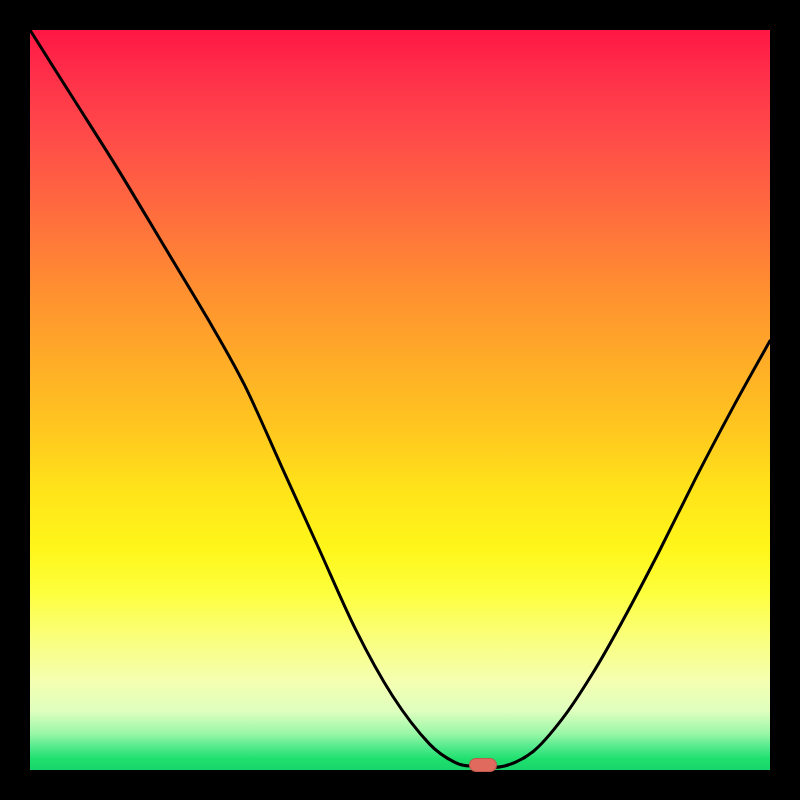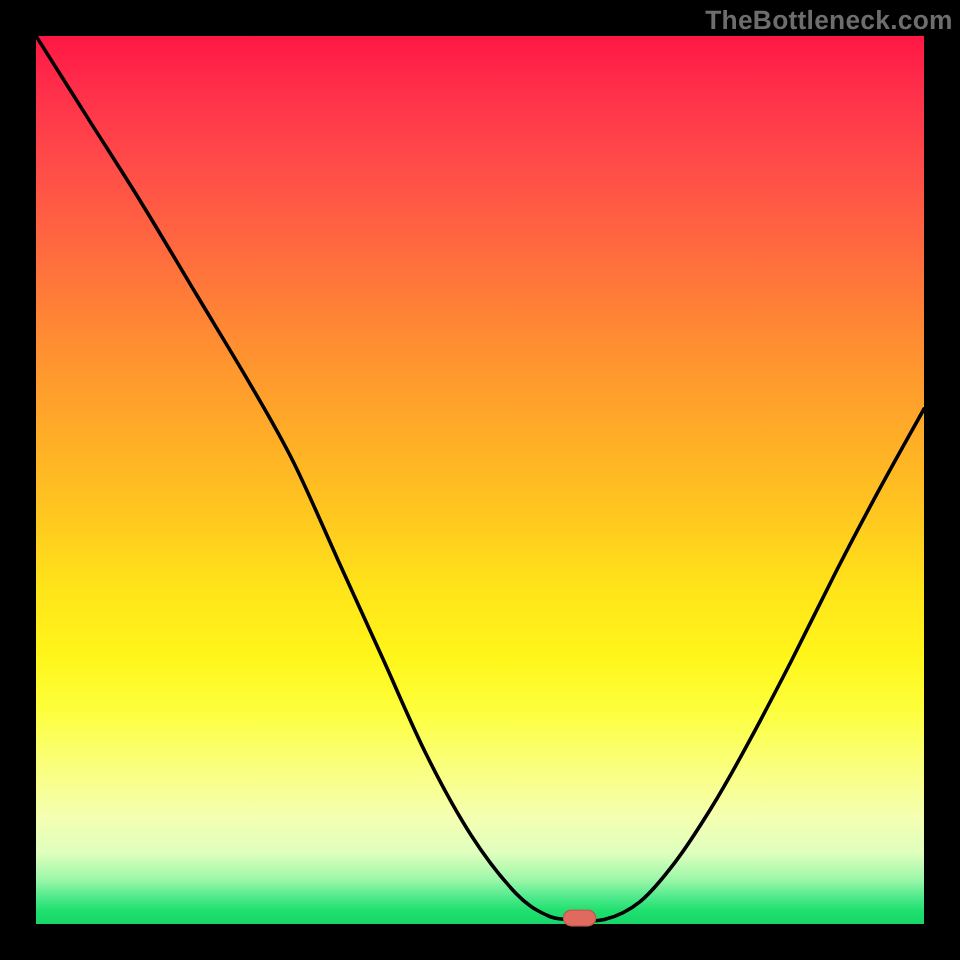--- a/index.html
+++ b/index.html
@@ -75,14 +75,13 @@
 <body>
 
 <div class="stage">
   <div class="plot">
     <div class="gradient"></div>
     <svg class="curve" viewBox="0 0 740 740" preserveAspectRatio="none">
       <path fill="none" stroke="#000000" stroke-width="3" stroke-linejoin="round" stroke-linecap="round" d="M 0.0 0.0 C 7.4 11.7, 29.6 46.9, 44.4 70.3 C 59.2 93.7, 74.0 116.5, 88.8 140.6 C 103.6 164.7, 118.4 189.9, 133.2 214.6 C 148.0 239.3, 164.0 265.2, 177.6 288.6 C 191.2 312.0, 202.3 330.5, 214.6 355.2 C 226.9 379.9, 239.3 409.5, 251.6 436.6 C 263.9 463.7, 276.3 490.9, 288.6 518.0 C 300.9 545.1, 313.3 574.7, 325.6 599.4 C 337.9 624.1, 350.3 646.9, 362.6 666.0 C 374.9 685.1, 389.1 703.0, 399.6 714.1 C 410.1 725.2, 418.1 728.9, 425.5 732.6 C 432.9 736.3, 436.0 735.7, 444.0 736.3 C 452.0 736.9, 463.7 738.8, 473.6 736.3 C 483.5 733.8, 493.3 729.5, 503.2 721.5 C 513.1 713.5, 522.9 701.2, 532.8 688.2 C 542.7 675.3, 552.5 659.8, 562.4 643.8 C 572.3 627.8, 580.9 612.4, 592.0 592.0 C 603.1 571.6, 616.7 545.7, 629.0 521.7 C 641.3 497.6, 653.7 471.8, 666.0 447.7 C 678.3 423.6, 690.7 400.2, 703.0 377.4 C 715.3 354.6, 733.8 321.9, 740.0 310.8"></path>
     </svg>
     <div class="marker" style="left: 438.88px; top: 727.82px; background: rgb(224, 106, 94);"></div>
   </div>
-  <div class="watermark">TheBottleneck.com</div>
 </div>
 
 </body></html>

